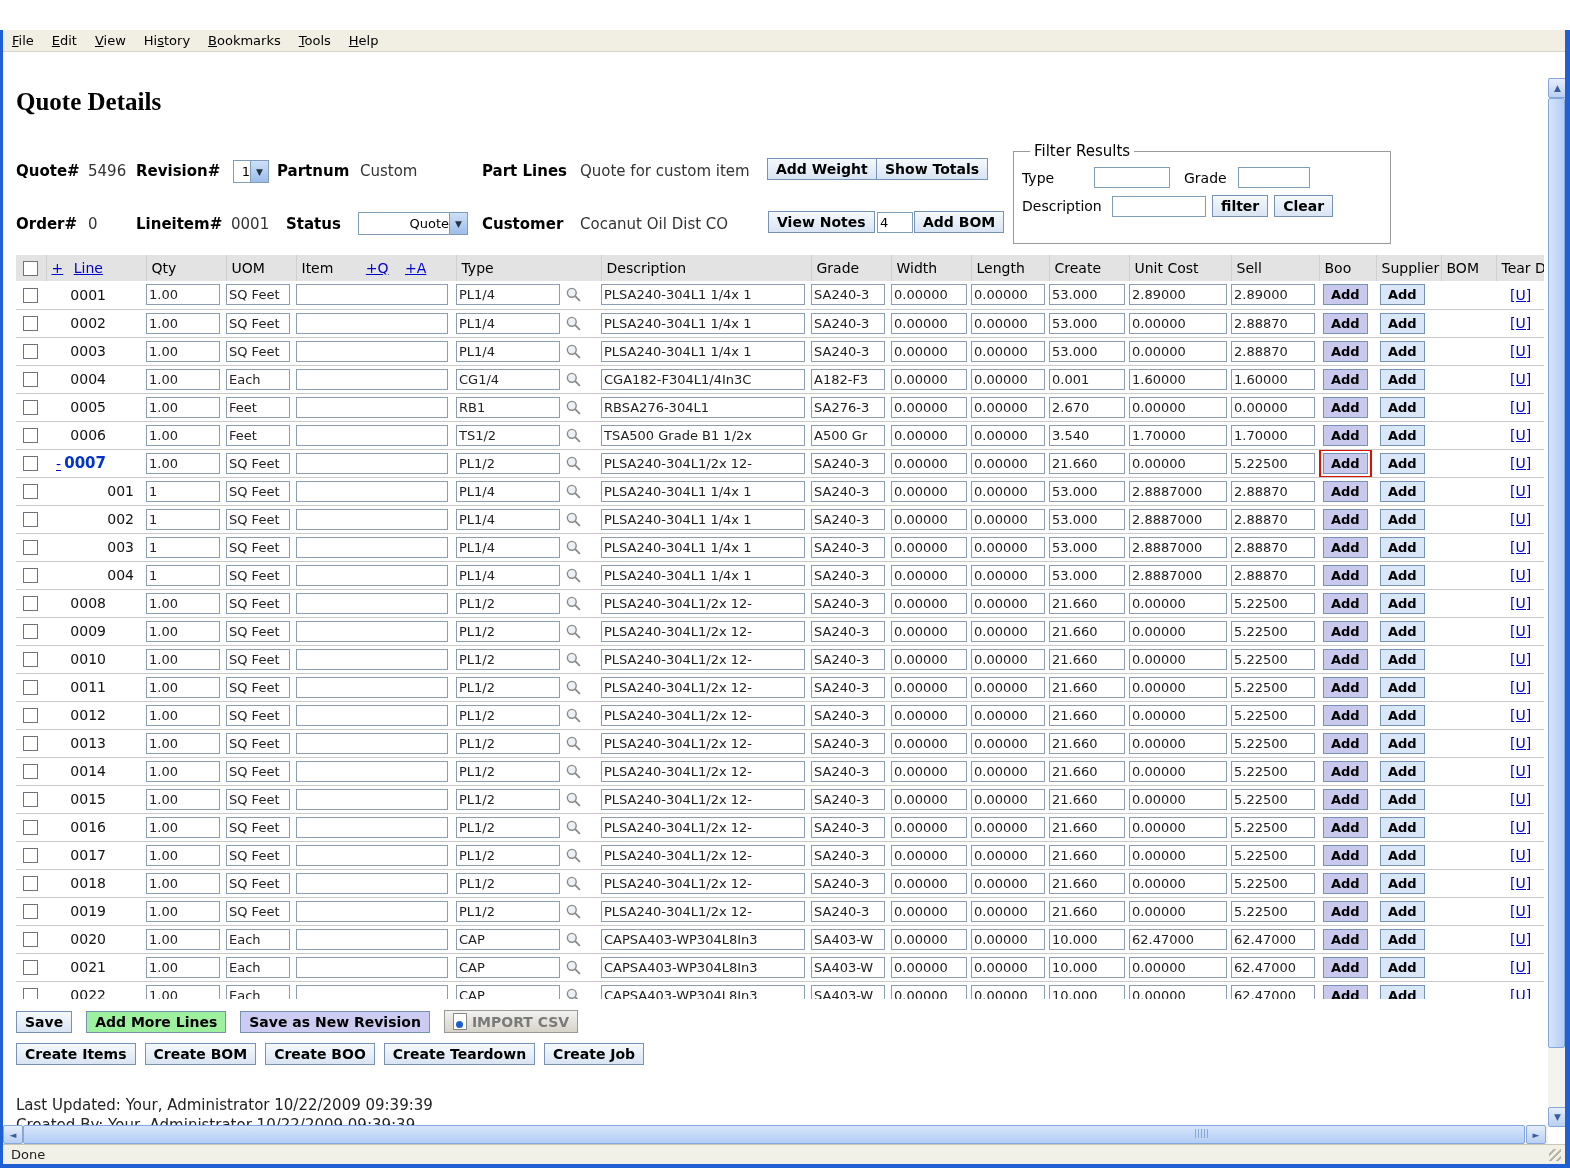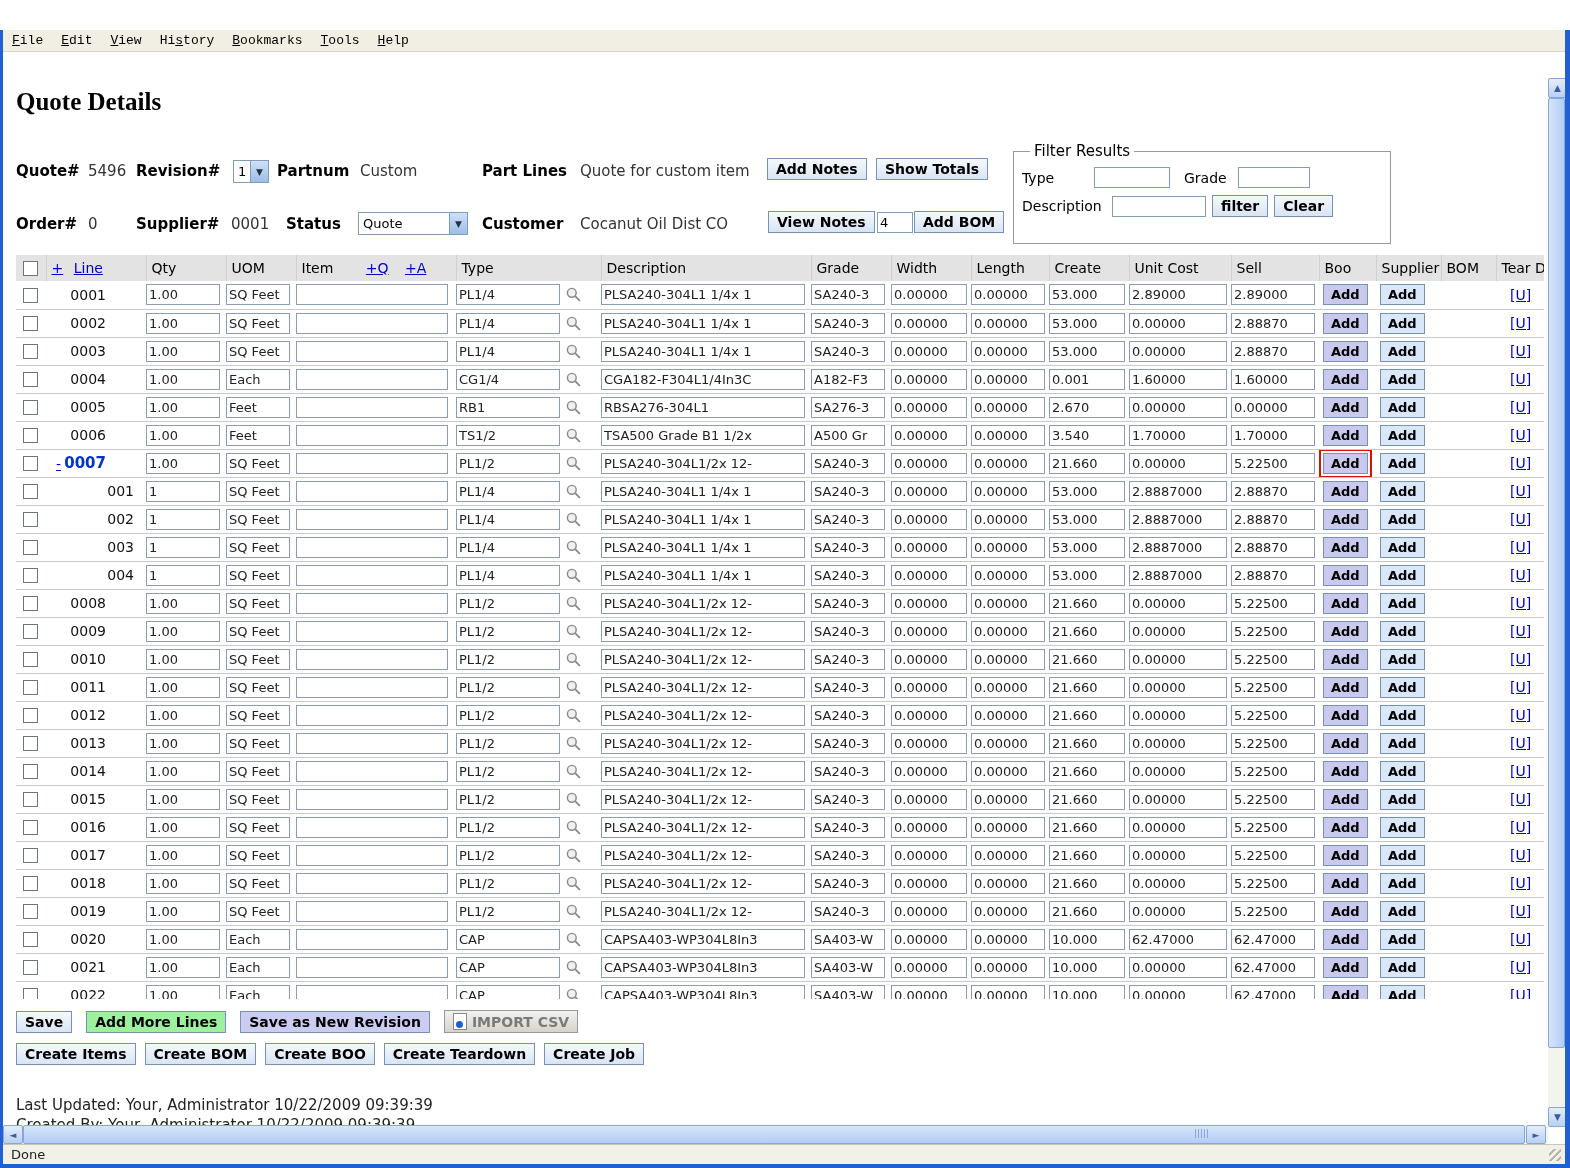--- a/index.html
+++ b/index.html
@@ -16,37 +16,37 @@
   .winbtns{margin-left:auto;display:flex;gap:2px;margin-right:5px;}
   .winbtn{width:25px;height:22px;border-radius:3px;border:1px solid #e6efff;
     background:linear-gradient(180deg,#6f9ef0,#2a5fd0);color:#fff;font-size:12px;font-weight:bold;
     display:flex;align-items:center;justify-content:center;line-height:1;}
   .winbtn.close{background:linear-gradient(180deg,#f29a77,#d8340e);}
   .borderL{position:absolute;left:0;top:30px;width:3px;height:1138px;background:#2160d3;}
   .borderR{position:absolute;left:1565px;top:30px;width:5px;height:1138px;background:#2160d3;}
   .borderB{position:absolute;left:0;top:1164px;width:1570px;height:4px;background:#2160d3;}
   .menubar{position:absolute;left:3px;top:30px;width:1562px;height:21px;background:#f1efe4;
     border-bottom:1px solid #d9d5c6;display:flex;align-items:center;font-size:13px;color:#000;}
-  .menu-item{padding:2px 9px;font-family:Liberation Mono, monospace;}
+  .menu-item{padding:2px 9px;}
   .urlbar{position:absolute;left:3px;top:51px;width:1562px;height:27px;background:#efeee4;
     display:flex;align-items:center;}
   .urlfield{position:relative;margin-left:7px;width:1536px;height:21px;background:#fff;
     border:1px solid #9aa0aa;display:flex;align-items:center;font-size:13px;color:#111;}
   .docicon{width:12px;height:15px;background:#fff;border:1px solid #8a94a8;margin:0 8px 0 4px;
     position:relative;}
   .docicon:after{content:"";position:absolute;right:-1px;top:-1px;border:3px solid;
     border-color:#cdd6e4 transparent transparent #cdd6e4;transform:rotate(90deg);}
   .star{position:absolute;right:8px;color:#b4b4ac;font-size:17px;line-height:1;}
   
   .content{position:absolute;left:3px;top:78px;width:1545px;height:1047px;background:#fff;overflow:hidden;}
   h1.ptitle{position:absolute;left:13px;top:10px;margin:0;
     font-family:"Liberation Serif","DejaVu Serif",serif;font-size:25px;color:#000;}
   .lbl{font-weight:bold;font-size:15px;color:#000;position:absolute;}
   .val{font-size:15px;color:#333;position:absolute;}
-  .frow1 span,.frow2 span{white-space:nowrap;}
+  .frow1 span,.frow2 span{white-space:nowrap;text-align:right;}
   .xselect{position:absolute;height:21px;border:1px solid #7f9db9;background:#fff;font-size:13px;
     display:flex;align-items:center;}
   .xselect .xtext{flex:1;padding-left:4px;}
   .xarrow{width:17px;height:100%;background:linear-gradient(180deg,#cfe0f6,#9dbdea);
     border-left:1px solid #7f9db9;color:#234;font-size:9px;display:flex;align-items:center;justify-content:center;}
   .btn{border:1px solid #7693b6;background:linear-gradient(180deg,#f5f9fd,#d9e4f3);
     font-weight:bold;font-size:14px;font-family:inherit;padding:2px 8px;color:#000;white-space:nowrap;}
   .btn.green{background:#9df09d;}
   .btn.purple{background:#ccccf2;}
   .btn.gray{background:linear-gradient(180deg,#f2f2f0,#d6d3ca);border:1px solid #9a9a94;color:#7a7a7a;
@@ -142,28 +142,28 @@
       <span class="val" style="left:85px;top:84px">5496</span>
       <span class="lbl" style="left:133px;top:84px">Revision#</span>
       <span class="xselect" style="left:230px;top:82px;width:34px">
         <span class="xtext">1</span>
         <span class="xarrow">▼</span>
       </span>
       <span class="lbl" style="left:274px;top:84px">Partnum</span>
       <span class="val" style="left:357px;top:84px">Custom</span>
       <span class="lbl" style="left:479px;top:84px">Part Lines</span>
       <span class="val" style="left:577px;top:84px">Quote for custom item</span>
-      <button class="btn" style="position:absolute;left:764px;top:80px">Add Notes</button>
+      <button class="btn" style="position:absolute;left:764px;top:80px">Add Weight</button>
       <button class="btn" style="position:absolute;left:873px;top:80px">Show Totals</button>
     </div>
 
     <div class="frow2">
       <span class="lbl" style="left:13px;top:137px">Order#</span>
       <span class="val" style="left:85px;top:137px">0</span>
-      <span class="lbl" style="left:133px;top:137px">Supplier#</span>
+      <span class="lbl" style="left:133px;top:137px">Lineitem#</span>
       <span class="val" style="left:228px;top:137px">0001</span>
       <span class="lbl" style="left:283px;top:137px">Status</span>
       <span class="xselect" style="left:355px;top:134px;width:108px">
         <span class="xtext">Quote</span>
         <span class="xarrow">▼</span>
       </span>
       <span class="lbl" style="left:479px;top:137px">Customer</span>
       <span class="val" style="left:577px;top:137px">Cocanut Oil Dist CO</span>
       <button class="btn" style="position:absolute;left:765px;top:133px">View Notes</button>
       <input class="smallinput" style="position: absolute; left: 874px; top: 134px; width: 30px;" value="4">

